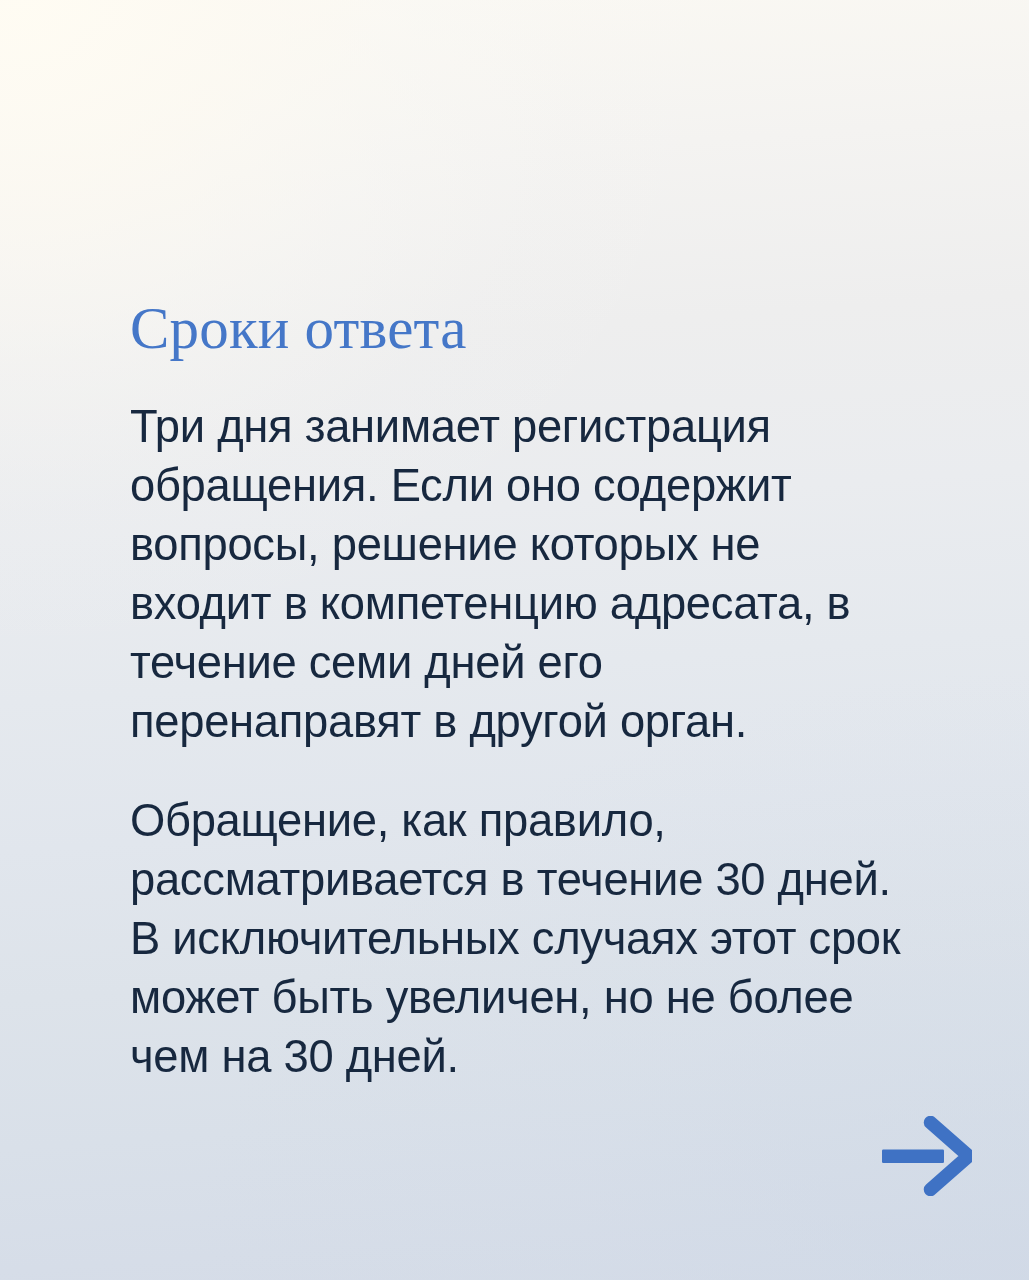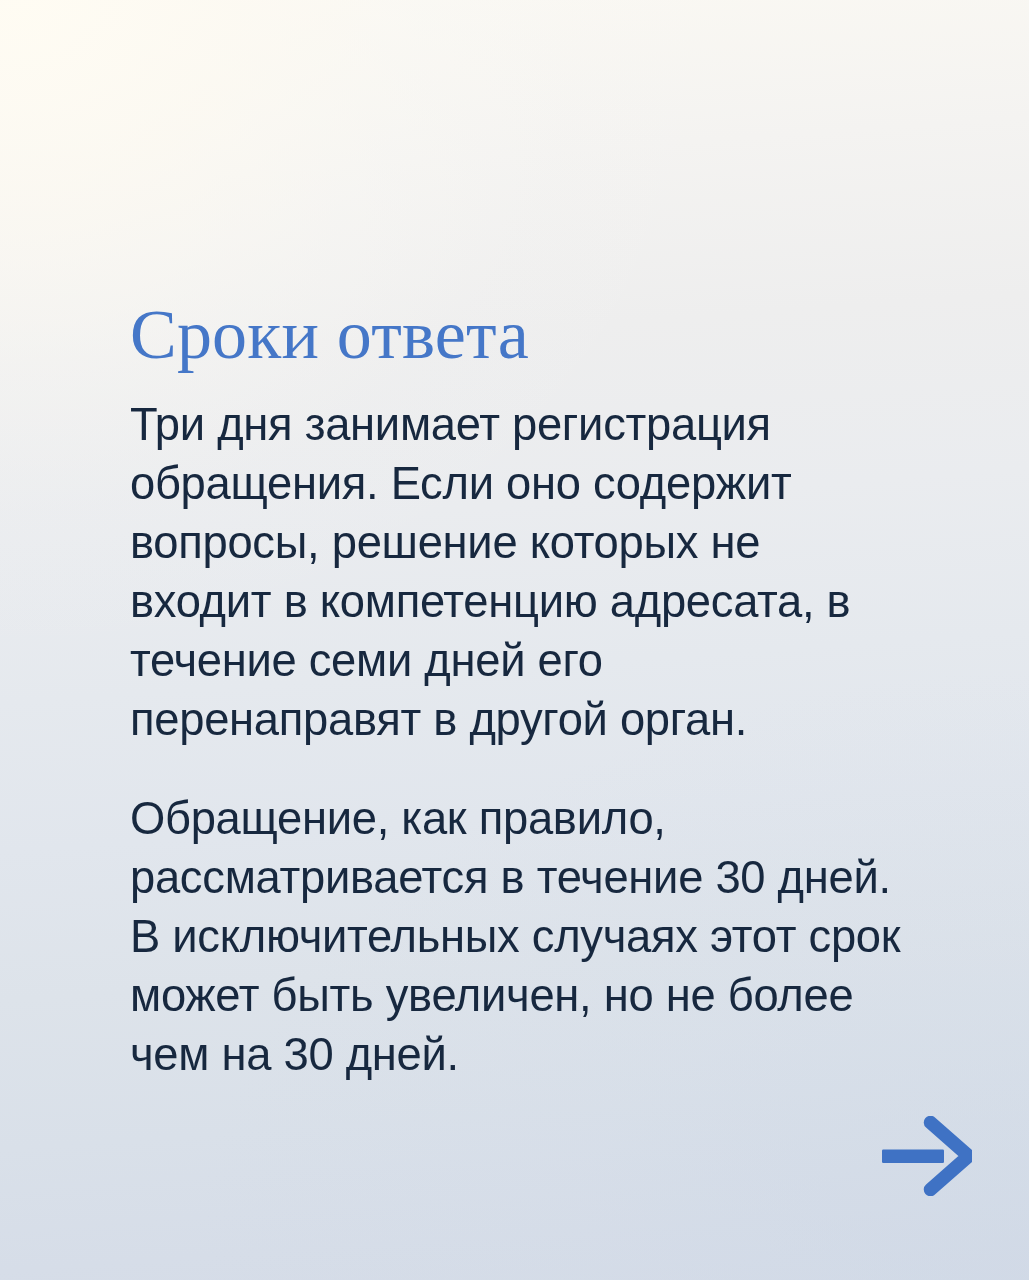--- a/index.html
+++ b/index.html
@@ -57,25 +57,25 @@
 
   .content {
     position: absolute;
     left: 130px;
     top: 298px;
     width: 800px;
   }
 
   .title {
     font-family: "Liberation Serif", "DejaVu Serif", serif;
-    font-size: 70px;
+    font-size: 59px;
     line-height: 1.05;
     font-weight: 400;
     color: #4577c8;
-    margin: 0 0 22px 0;
+    margin: 0 0 36px 0;
     letter-spacing: 0.2px;
     white-space: nowrap;
   }
 
   .para {
     font-family: "Liberation Sans", sans-serif;
     font-size: 47px;
     line-height: 59px;
     font-weight: 400;
     color: #17283f;

